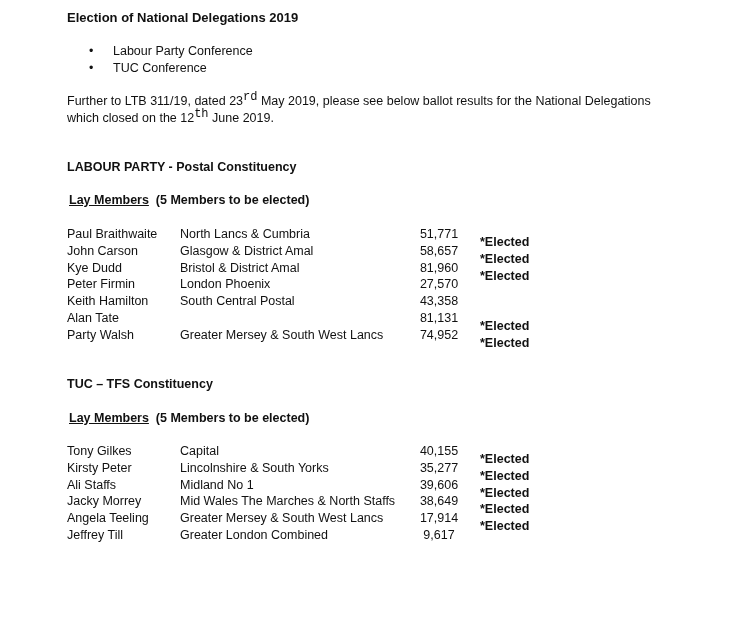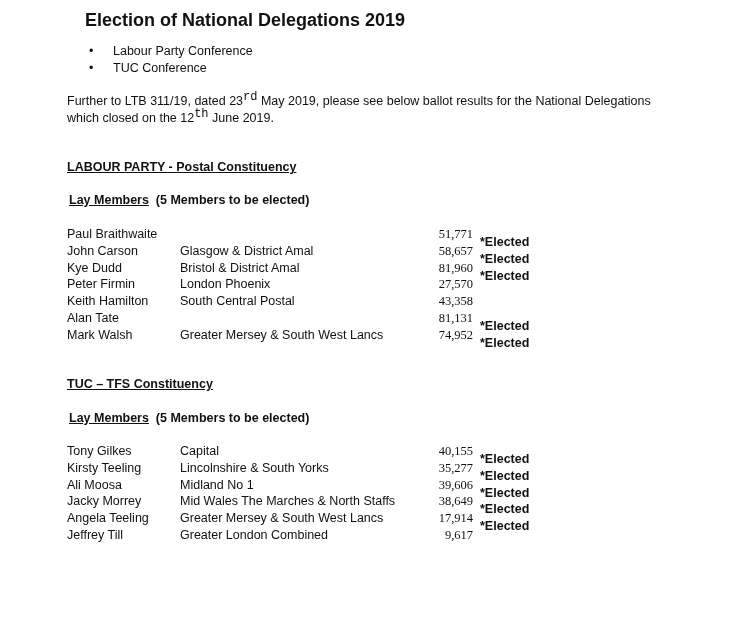--- a/index.html
+++ b/index.html
@@ -1,34 +1,34 @@
 <!DOCTYPE html>
 <html><head>
 <meta charset="utf-8">
 <style>
   html, body { margin: 0; padding: 0; background: #ffffff; }
   body {
     width: 736px; height: 638px; position: relative; overflow: hidden;
     font-family: "Liberation Sans", sans-serif; color: #111; font-size: 12.5px;
   }
   .doc { position: absolute; left: 67px; top: 0; width: 640px; }
-  .title { position: absolute; top: 10px; left: 0; font-weight: bold; font-size: 18px; white-space: nowrap; margin-left: 18px; }
+  .title { position: absolute; top: 10px; left: 0; font-weight: bold; font-size: 13px; white-space: nowrap; }
   .bullets { position: absolute; top: 43px; left: 22px; margin: 0; padding: 0; list-style: none; }
   .bullets li { height: 17px; line-height: 17px; white-space: nowrap; position: relative; padding-left: 24px; }
   .bullets li .dot { position: absolute; left: 0; top: 0; }
   .intro { position: absolute; top: 93px; left: 0; width: 600px; line-height: 17px; white-space: nowrap; }
   sup { font-size: 12px; line-height: 0; vertical-align: super; font-family: Liberation Mono, monospace; }
-  .section-title { position: absolute; left: 0; font-weight: bold; text-decoration: underline; white-space: nowrap; }
+  .section-title { position: absolute; left: 0; font-weight: bold; white-space: nowrap; }
   .sub { position: absolute; left: 2px; white-space: nowrap; font-weight: bold; }
   .sub .u { text-decoration: underline; }
   .rows { position: absolute; left: 0; width: 600px; }
   .row { height: 16.8px; line-height: 16.8px; position: relative; white-space: nowrap; }
   .row .name { position: absolute; left: 0; }
   .row .branch { position: absolute; left: 113px; }
-  .row .votes { position: absolute; left: 338px; width: 68px; text-align: right; font-family: Liberation Serif, serif; }
+  .row .votes { position: absolute; left: 338px; width: 68px; text-align: center; }
   .row .status { position: absolute; left: 413px; font-weight: bold; margin-top: 8px; }
 </style>
 </head>
 <body>
 
 <div class="doc">
   <div class="title">Election of National Delegations 2019</div>
 
   <ul class="bullets">
     <li><span class="dot">•</span><span>Labour Party Conference</span></li>
@@ -40,20 +40,21 @@
     <div><span>which closed on the 12</span><sup>th</sup><span> June 2019.</span></div>
   </div>
 
   <div class="section-title" style="top:160px;">LABOUR PARTY - Postal Constituency</div>
   <div class="sub" style="top:193px;">
     <span class="u">Lay Members</span>&nbsp;&nbsp;<span>(5 Members to be elected)</span>
   </div>
   <div class="rows" style="top:226px;">
     <div class="row">
         <span class="name">Paul Braithwaite</span>
+        <span class="branch">North Lancs &amp; Cumbria</span>
         <span class="votes">51,771</span>
         <span class="status">*Elected</span>
       </div>
     <div class="row">
         <span class="name">John Carson</span>
         <span class="branch">Glasgow &amp; District Amal</span>
         <span class="votes">58,657</span>
         <span class="status">*Elected</span>
       </div>
     <div class="row">
@@ -73,46 +74,46 @@
         <span class="branch">South Central Postal</span>
         <span class="votes">43,358</span>
         <span class="status"></span>
       </div>
     <div class="row">
         <span class="name">Alan Tate</span>
         <span class="votes">81,131</span>
         <span class="status">*Elected</span>
       </div>
     <div class="row">
-        <span class="name">Mark Walsh</span>
+        <span class="name">Party Walsh</span>
         <span class="branch">Greater Mersey &amp; South West Lancs</span>
         <span class="votes">74,952</span>
         <span class="status">*Elected</span>
       </div>
   </div>
 
   <div class="section-title" style="top:377px;">TUC – TFS Constituency</div>
   <div class="sub" style="top:411px;">
     <span class="u">Lay Members</span>&nbsp;&nbsp;<span>(5 Members to be elected)</span>
   </div>
   <div class="rows" style="top:443px;">
     <div class="row">
         <span class="name">Tony Gilkes</span>
         <span class="branch">Capital</span>
         <span class="votes">40,155</span>
         <span class="status">*Elected</span>
       </div>
     <div class="row">
-        <span class="name">Kirsty Teeling</span>
+        <span class="name">Kirsty Peter</span>
         <span class="branch">Lincolnshire &amp; South Yorks</span>
         <span class="votes">35,277</span>
         <span class="status">*Elected</span>
       </div>
     <div class="row">
-        <span class="name">Ali Moosa</span>
+        <span class="name">Ali Staffs</span>
         <span class="branch">Midland No 1</span>
         <span class="votes">39,606</span>
         <span class="status">*Elected</span>
       </div>
     <div class="row">
         <span class="name">Jacky Morrey</span>
         <span class="branch">Mid Wales The Marches &amp; North Staffs</span>
         <span class="votes">38,649</span>
         <span class="status">*Elected</span>
       </div>

